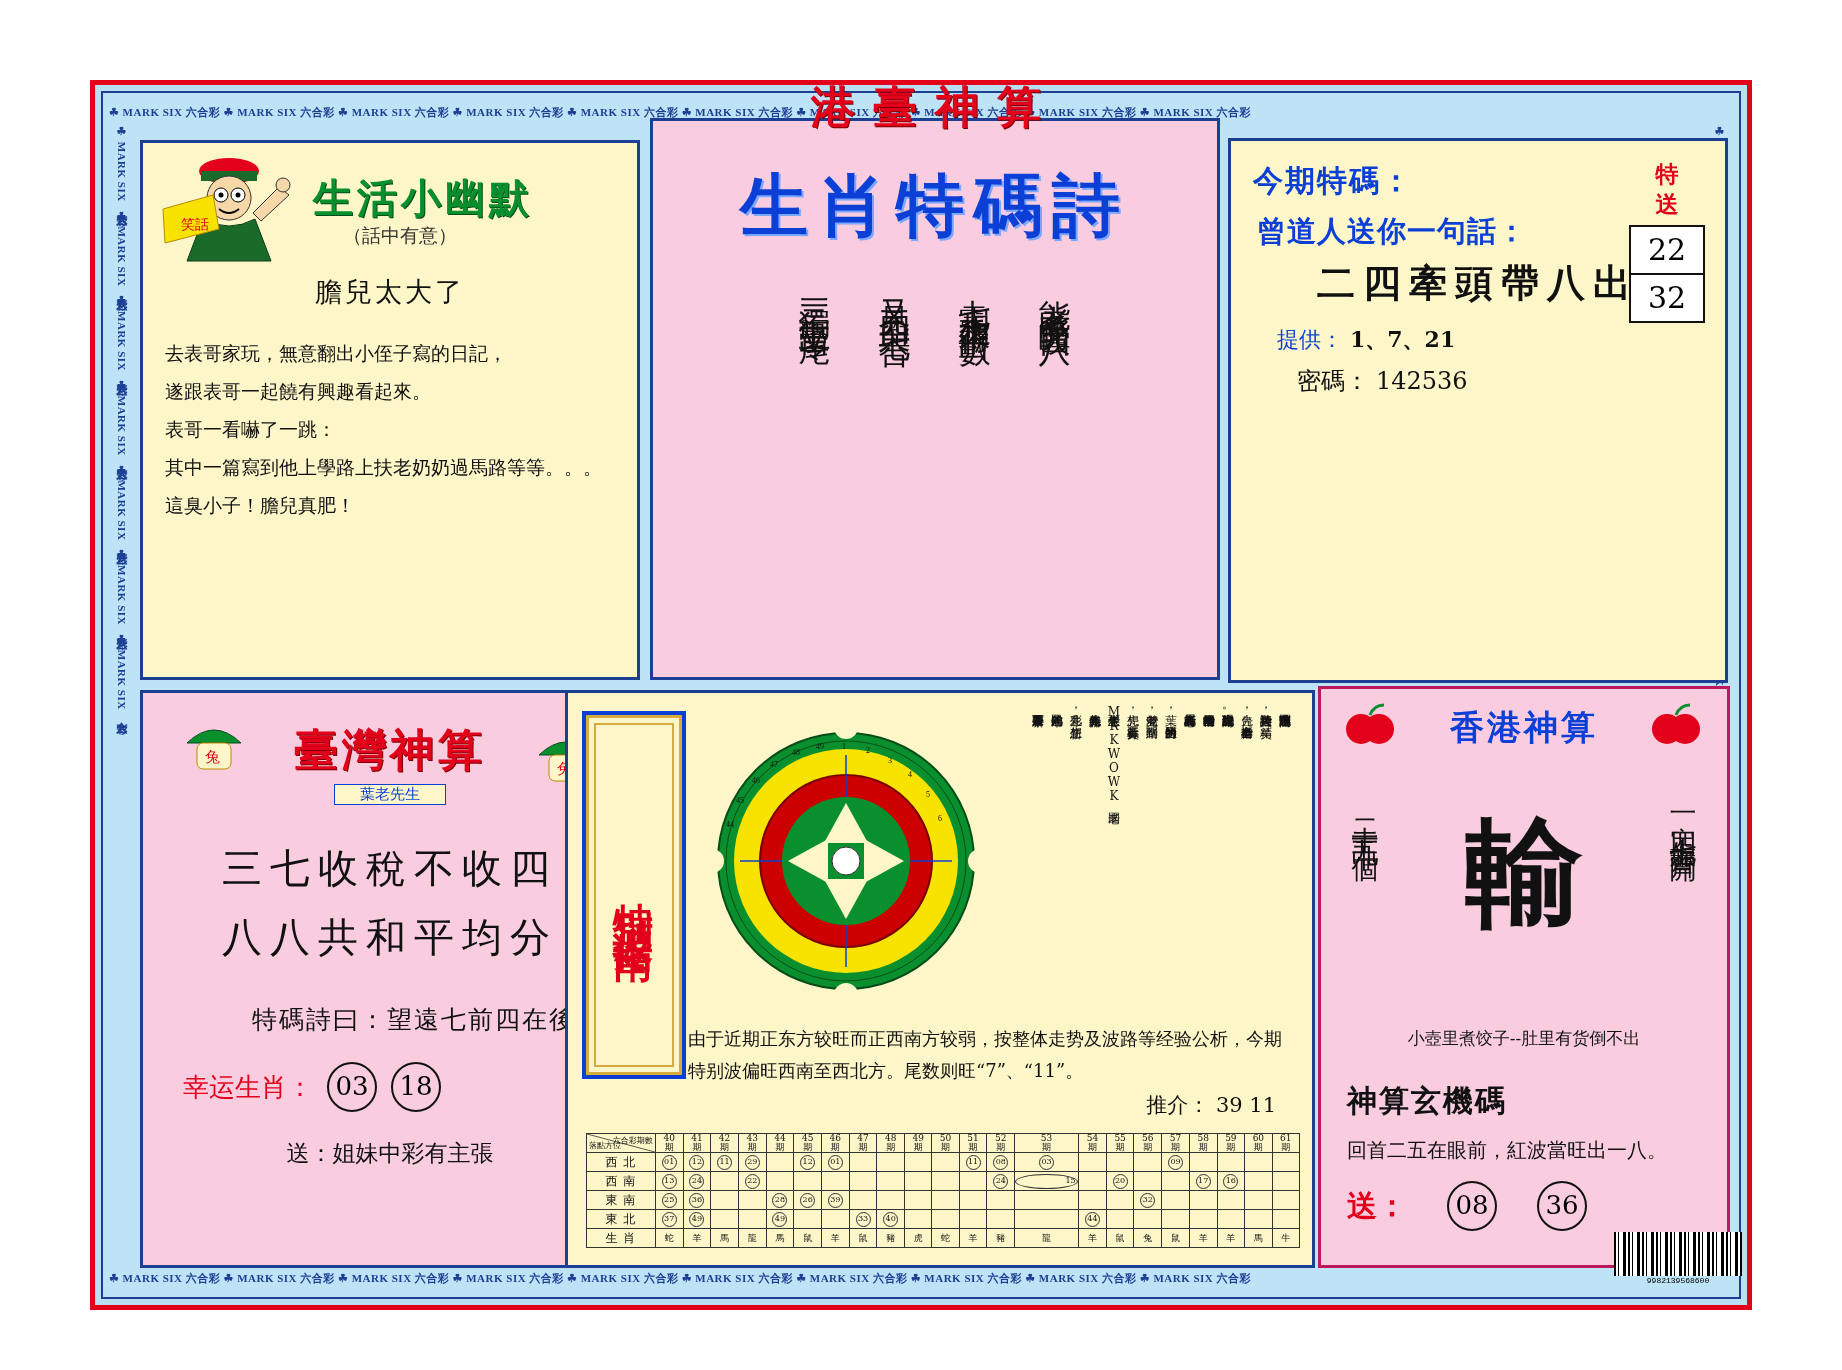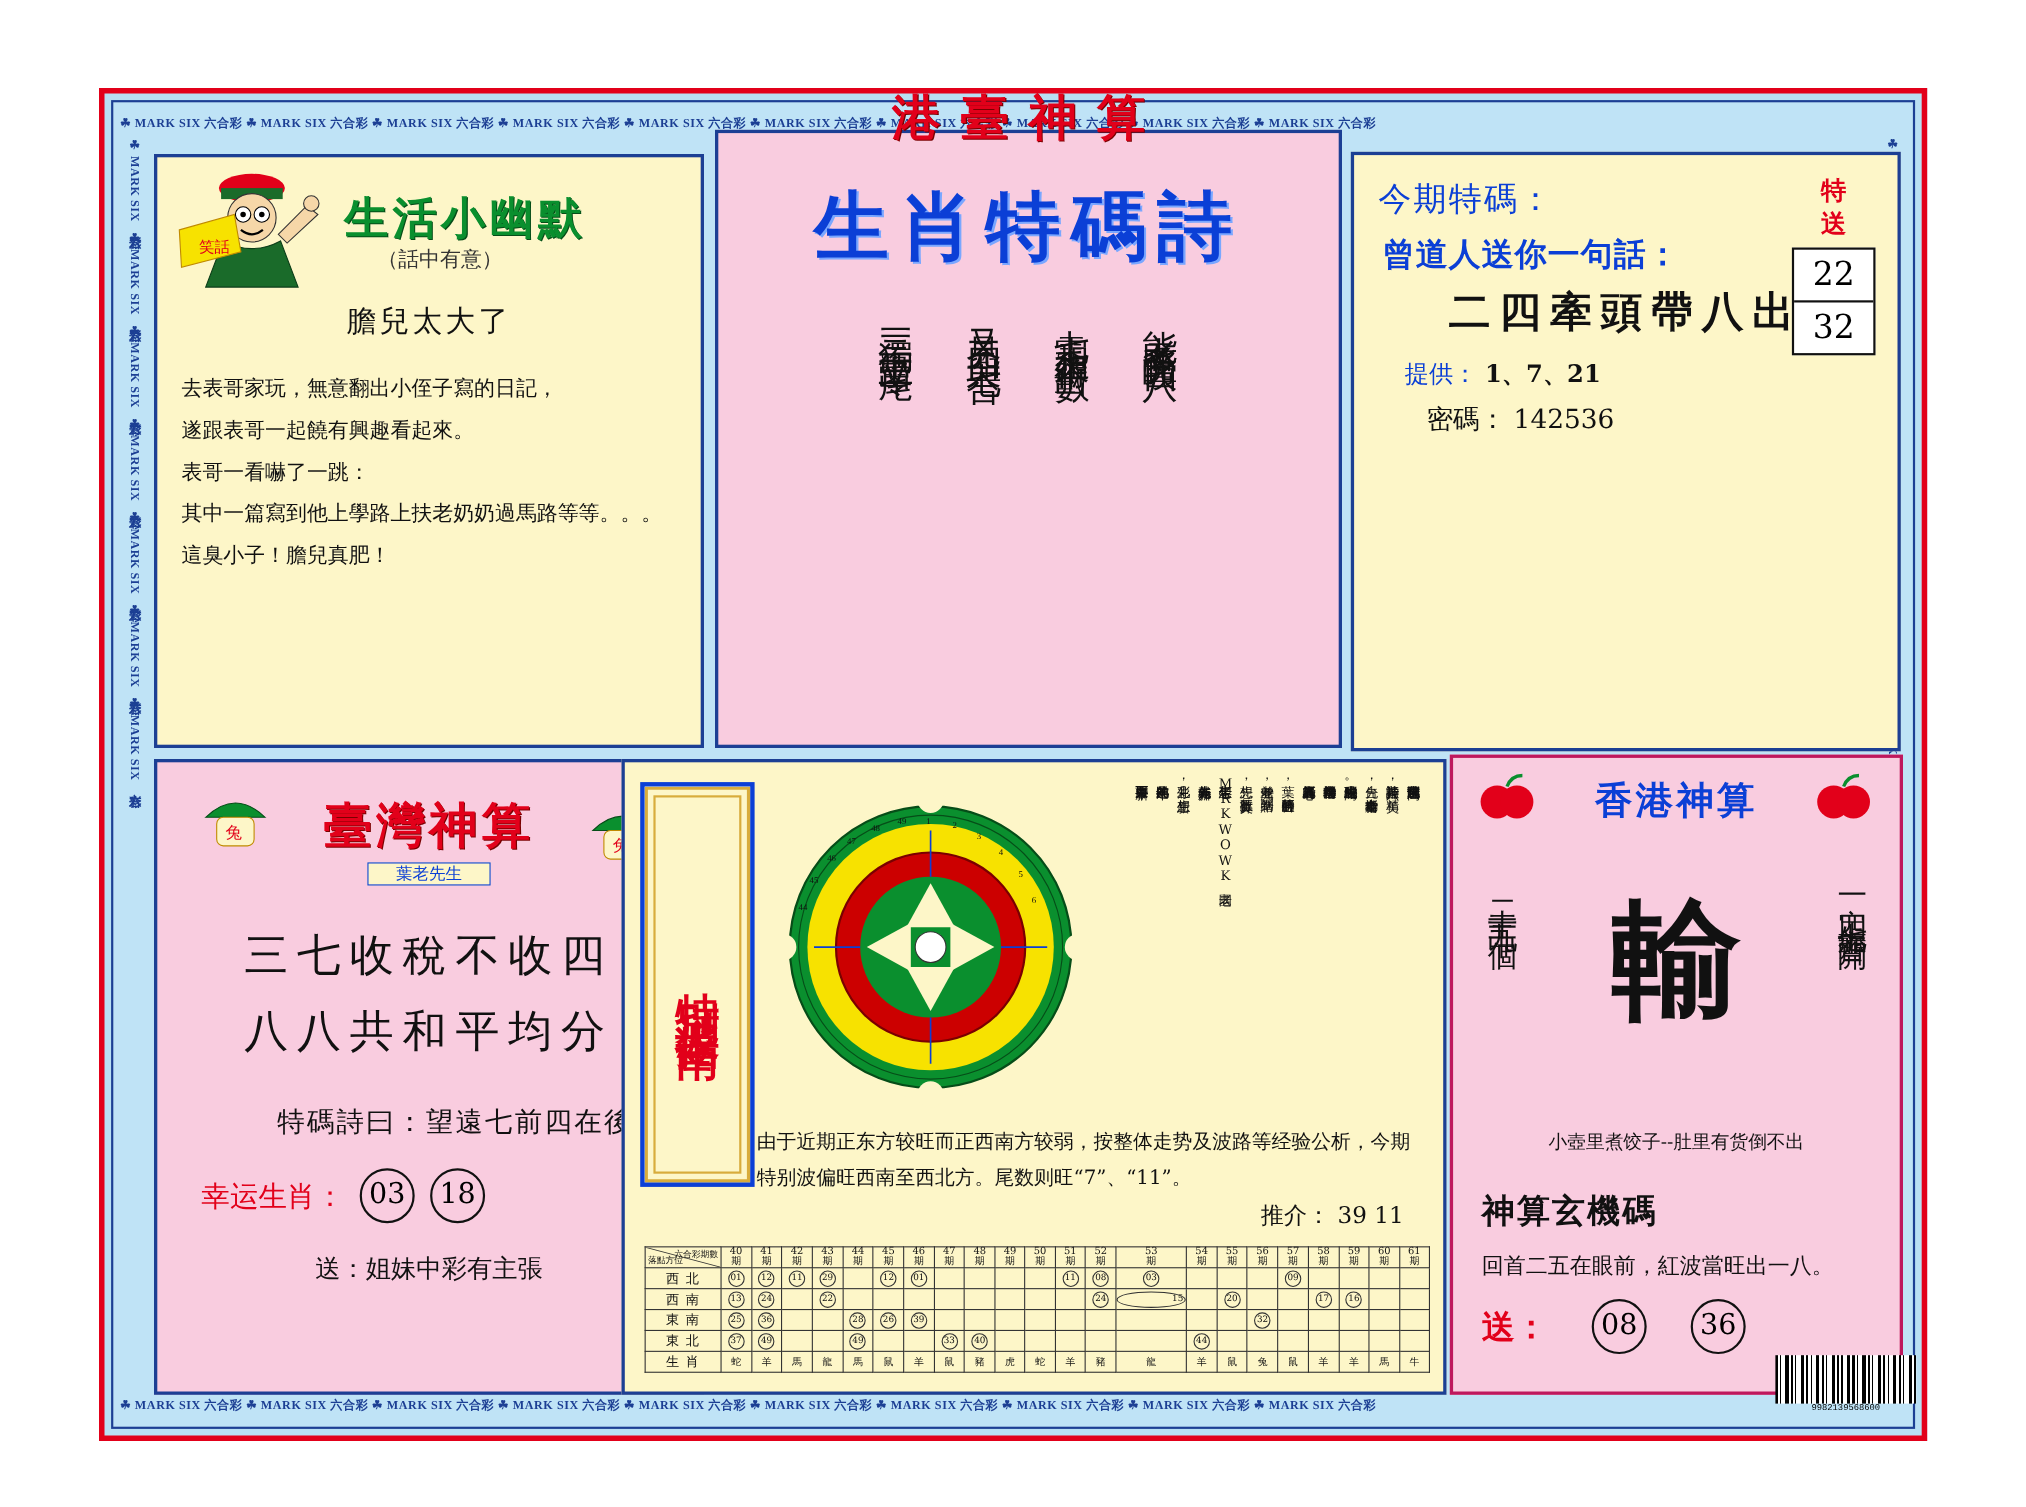--- a/index.html
+++ b/index.html
@@ -35,21 +35,21 @@
   .cartoon{position:absolute;left:14px;top:10px;width:160px;height:115px;}
 
   
   .p-poem{left:650px;top:118px;width:570px;height:562px;background:#f9ccdf;border:3px solid #1c3f94;}
   .poem-title{text-align:center;font-family:"DejaVu Serif","Liberation Serif",serif;font-size:68px;font-weight:bold;color:#0b3fd6;letter-spacing:10px;margin-top:40px;text-shadow:2px 2px 0 #7aa7ff;}
   .poem-cols{display:flex;flex-direction:row-reverse;justify-content:center;gap:36px;margin-top:22px;}
   .poem-col{writing-mode:vertical-rl;text-orientation:upright;font-family:"DejaVu Serif","Liberation Serif",serif;font-size:32px;letter-spacing:6px;color:#111;height:330px;}
 
   
   .p-special{left:1228px;top:138px;width:500px;height:545px;background:#fdf6c8;border:3px solid #1c3f94;}
-  .sp-head{font-family:"DejaVu Serif","Liberation Serif",serif;font-size:30px;font-weight:normal;color:#0b3fd6;margin:20px 0 0 22px;letter-spacing:2px;}
+  .sp-head{font-family:"DejaVu Serif","Liberation Serif",serif;font-size:30px;font-weight:bold;color:#0b3fd6;margin:20px 0 0 22px;letter-spacing:2px;}
   .sp-lines{margin:14px 88px 0 26px;font-family:"DejaVu Serif","Liberation Serif",serif;font-size:23px;line-height:42px;color:#111;font-weight:bold;}
   .sp-box{position:absolute;right:18px;top:18px;width:80px;height:200px;text-align:center;}
   .sp-box-label{font-family:"DejaVu Serif","Liberation Serif",serif;font-size:23px;color:#e2001a;font-weight:bold;line-height:30px;}
   .sp-box-nums{border:2px solid #111;width:72px;margin:6px auto 0 auto;background:#fff;}
   .sp-box-nums div{font-family:"DejaVu Serif","Liberation Serif",serif;font-size:30px;line-height:46px;border-bottom:2px solid #111;}
   .sp-box-nums div:last-child{border-bottom:none;}
   .sp-sub{font-family:"DejaVu Serif","Liberation Serif",serif;font-size:29px;font-weight:bold;color:#0b3fd6;margin:10px 0 0 26px;letter-spacing:1px;}
   .sp-phrase{text-align:center;font-family:"DejaVu Serif","Liberation Serif",serif;font-size:38px;font-weight:bold;color:#111;letter-spacing:8px;margin-top:6px;}
   .sp-provide{margin:16px 0 0 46px;font-family:"DejaVu Serif","Liberation Serif",serif;font-size:22px;color:#0b3fd6;}
   .sp-provide b{color:#111;font-weight:bold;}

